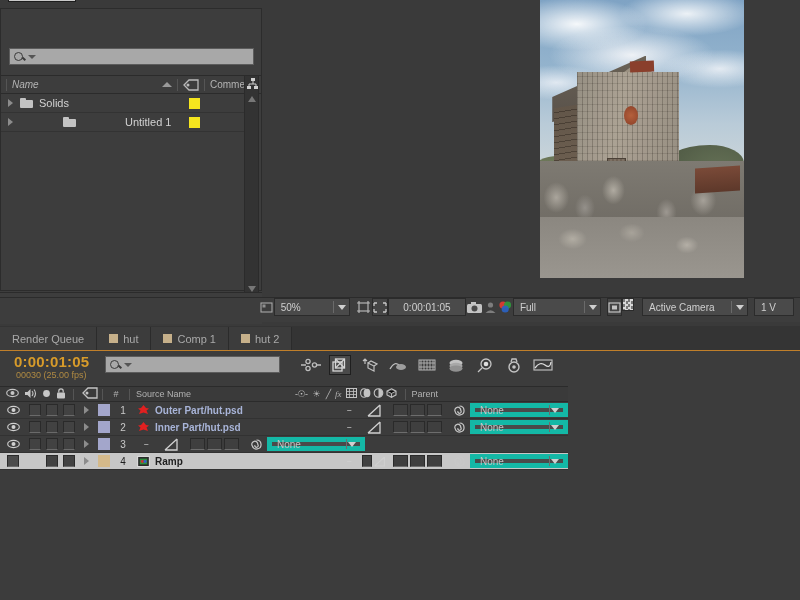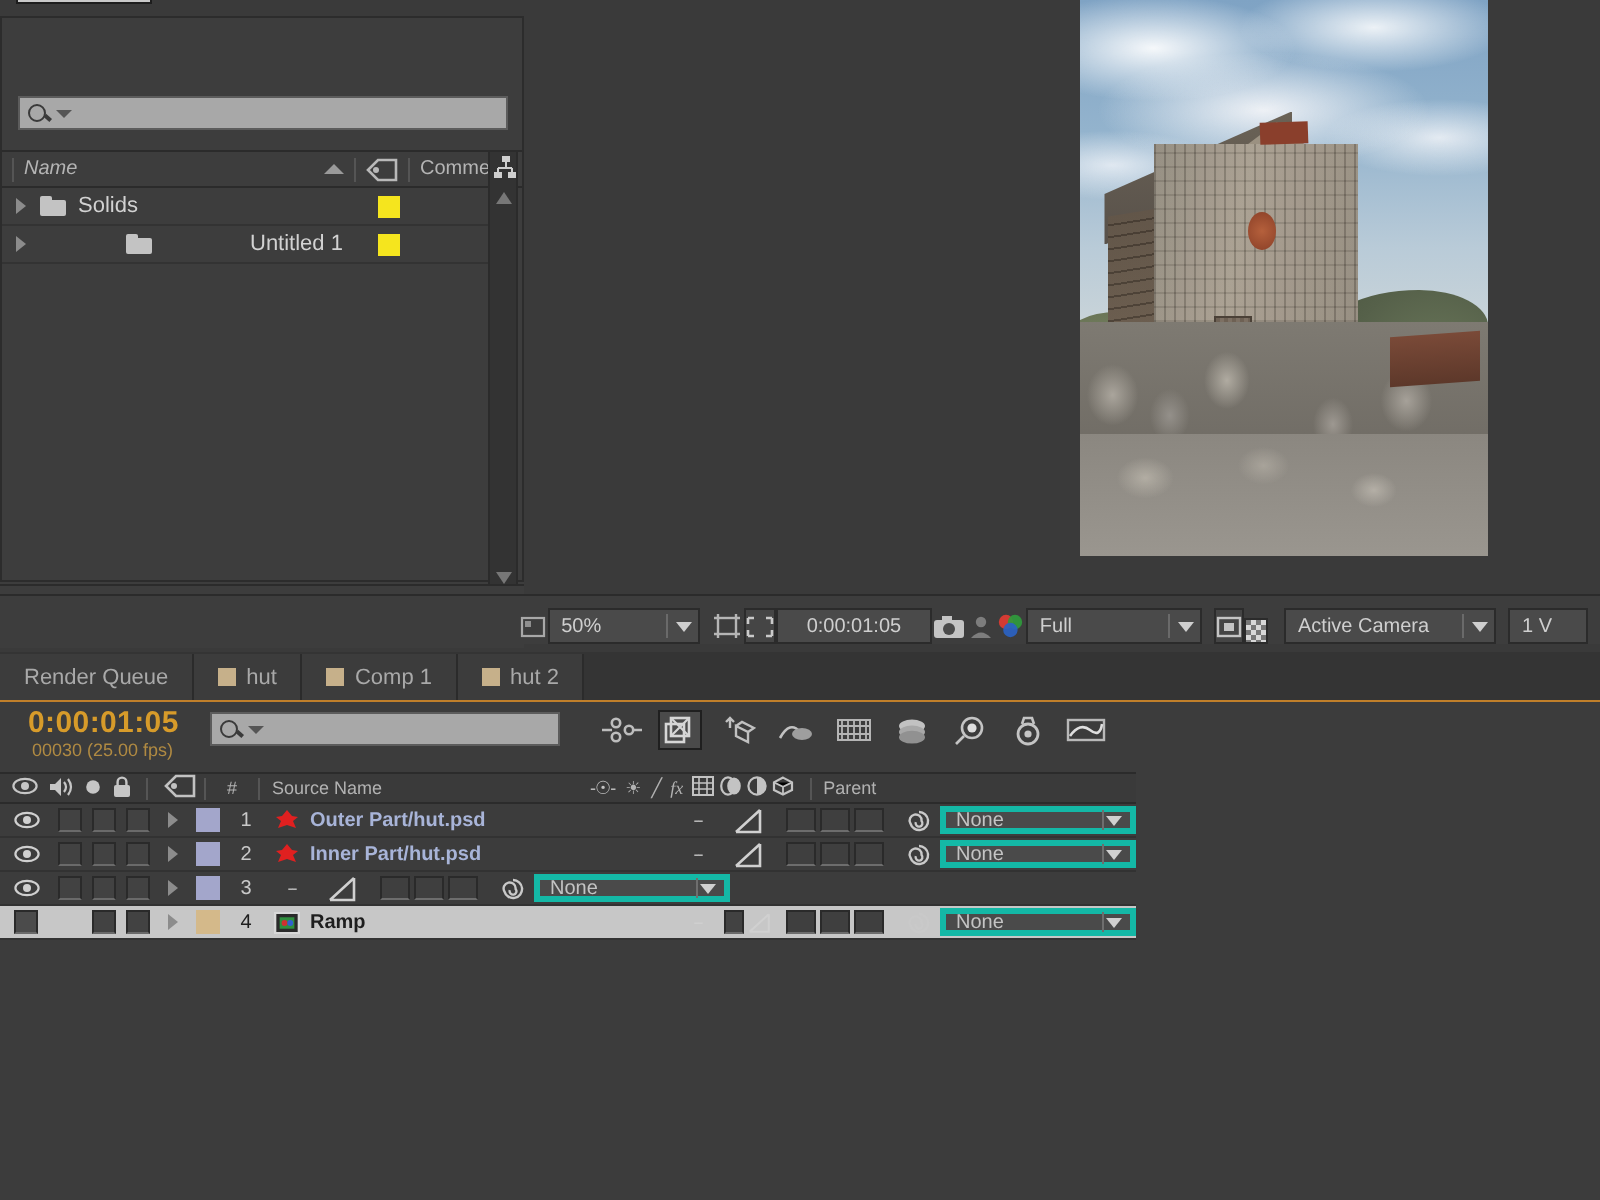--- a/index.html
+++ b/index.html
@@ -219,21 +219,21 @@
       linear-gradient(#8b8780, #9a968f);
   }
   .fence {
     position:absolute; right:2%; top:60%; width:22%; height:9%;
     background: linear-gradient(#7a4a38,#5d382a); transform: skewY(-4deg);
   }
 
   .viewer-toolbar {
     position: absolute; left: 0; top: 297px; width: 800px; height: 25px;
     background: #3d3d3d; border-top: 1px solid #2b2b2b;
-    display: flex; align-items: flex-end; padding-left: 45px;
+    display: flex; align-items: flex-start; padding-left: 45px;
   }
   .vt-left-pad { width: 278px; }
   .vt-item { display: flex; align-items: center; margin-right: 6px; }
   .vt-dropdown {
     height: 18px; background: #4a4a4a; border: 1px solid #2b2b2b;
     display: flex; align-items: center; color: #cfcfcf; font-size: 10px;
     padding: 0 3px 0 6px;
   }
   .vt-dropdown .dd-sep { width:1px; height:12px; background:#6a6a6a; margin:0 4px; }
   .dd-caret {
@@ -319,21 +319,21 @@
   .cell-src.psd { color: #a8b4d8; }
   .psd-ic { width: 13px; height: 12px; }
   .ramp-ic { width: 13px; height: 11px; border: 1px solid #d8d8d8; display:block; }
   .cell-sw { width: 26px; text-align:center; color:#c0c0c0; font-size:9px; letter-spacing:-.5px; }
   .cell-mode { width: 24px; display:flex;align-items:center;justify-content:center; }
   .blendline { width:15px;height:13px; }
   .cell-tk { width: 62px; display:flex;align-items:center;justify-content:flex-end;gap:2px;padding-right:6px; }
   .tkbox { width: 15px; height: 12px; background:#3f3f3f; border:1px solid #2a2a2a; border-bottom:1px solid #6d6d6d; }
   .cell-pspiral { width: 22px; display:flex;align-items:center;justify-content:center; }
   .parent-dd {
-    width: 98px; height: 14px; background: #4a4a4a; border: 3px solid #14b8a6;
+    width: 98px; height: 14px; background: #4a4a4a; border: 5px solid #14b8a6;
     display:flex; align-items:center; color:#c4c4c4; font-size:10px; padding-left:5px;
     position: relative;
   }
   .parent-dd .pcaret {
     position:absolute; right:4px;
     width:0;height:0;border-left:4px solid transparent;border-right:4px solid transparent;
     border-top:5px solid #d0d0d0;
   }
   .parent-dd .psep { position:absolute; right:13px; width:1px; height:10px; background:#6e6e6e; }
 

